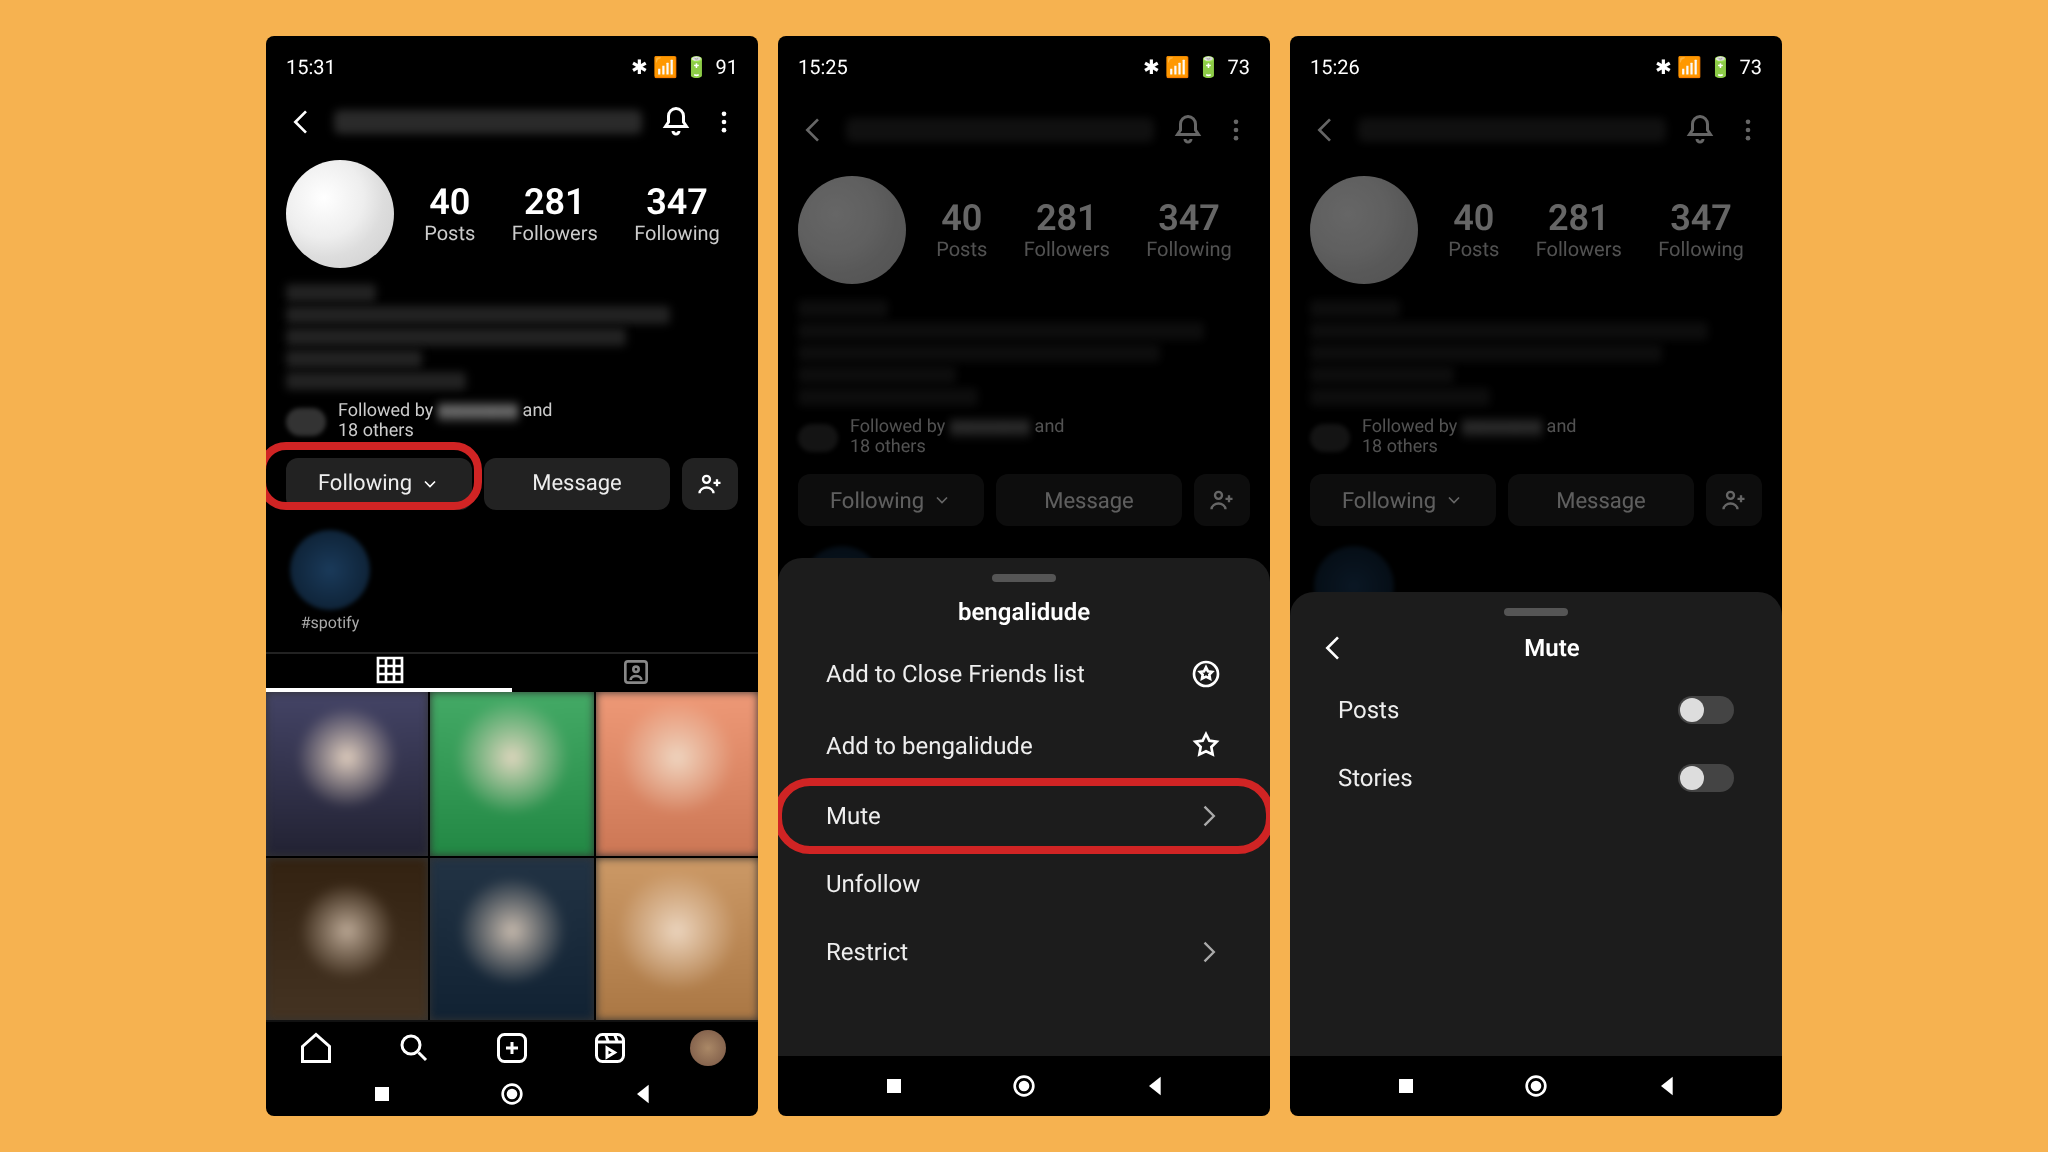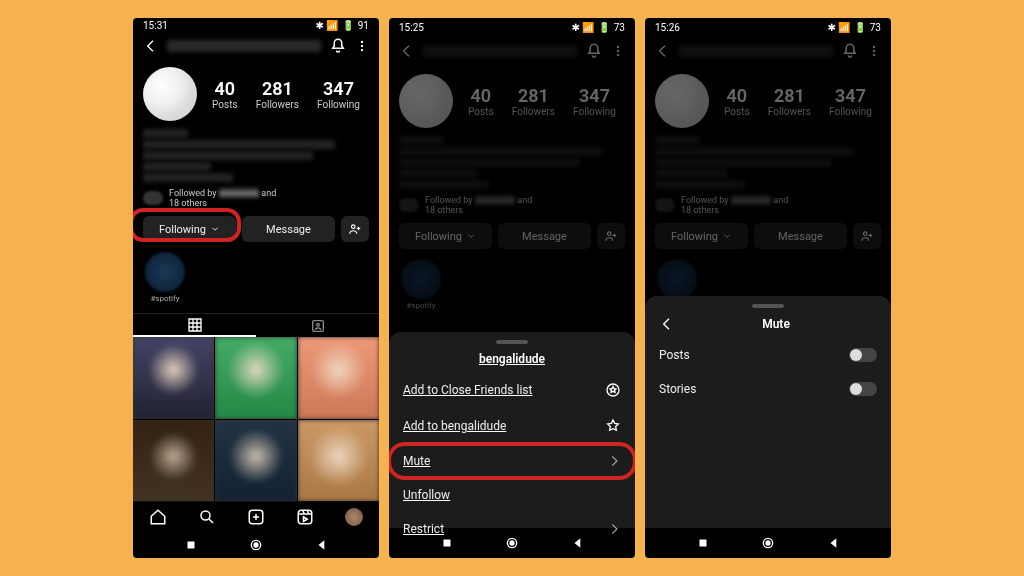--- a/index.html
+++ b/index.html
@@ -24,21 +24,21 @@
     flex-direction: column;
     position: relative;
     overflow: hidden;
     font-size: 11px;
   }
   .status-bar {
     height: 18px;
     display: flex;
     justify-content: space-between;
     align-items: center;
-    padding: 0 10px;
+    padding: 16px 10px;
     font-size: 10px;
   }
   .status-right { display: flex; gap: 3px; align-items: center; }
   .top-bar {
     height: 30px;
     display: flex;
     align-items: center;
     padding: 0 10px;
     gap: 8px;
   }
@@ -99,21 +99,21 @@
     position:absolute; left:0; right:0; bottom:30px;
     background:#1c1c1c; border-top-left-radius:12px; border-top-right-radius:12px;
     padding: 6px 0 4px 0;
   }
   .sheet .handle { width:32px; height:4px; background:#555; border-radius:2px; margin:2px auto 6px;}
   .sheet-title { text-align:center; font-size:12px; font-weight:600; padding:2px 0 6px; }
   .sheet-title.withback { display:flex; align-items:center; padding:2px 14px 6px; position:relative;}
   .sheet-title.withback span { flex:1; text-align:center; }
   .sheet-row {
     display:flex; align-items:center; justify-content:space-between;
-    padding: 10px 14px; font-size:12px; color:#eee;
+    padding: 10px 24px; font-size:12px; color:#eee;
   }
   .sheet-note { font-size:9px; color:#777; text-align:center; padding:6px 14px 10px;}
   .toggle { width:28px; height:14px; background:#444; border-radius:8px; position:relative;}
   .toggle::after{content:"";position:absolute;width:12px;height:12px;background:#ddd;border-radius:50%;top:1px;left:1px;}
   .dim .top-bar, .dim .stats-row, .dim .bio, .dim .followed-by, .dim .actions, .dim .story-row { opacity:0.4; }
   .highlight-red.sheet-hl { border-width:4px; border-radius:18px; }
 </style>
 </head>
 <body>
 
@@ -328,21 +328,21 @@
         </svg>
       </div>
   </div>
   <div class="story-row">
     <div class="story">
         <div class="circ"></div>
         <div>#spotify</div>
       </div>
   </div>
 
-  <div class="sheet" style="height:196px;text-decoration:underline;">
+  <div class="sheet" style="height:249px;">
     <div class="handle"></div>
     <div class="sheet-title">bengalidude</div>
     <div class="sheet-row">
       <span>Add to Close Friends list</span>
       <svg width="16" height="16" viewBox="0 0 24 24" fill="none" stroke="#fff" stroke-width="2">
           <circle cx="12" cy="12" r="9"></circle>
           <path d="M12 7l1.5 3 3 .5-2 2 .5 3-3-1.5-3 1.5.5-3-2-2 3-.5z"></path>
         </svg>
     </div>
     <div class="sheet-row">

